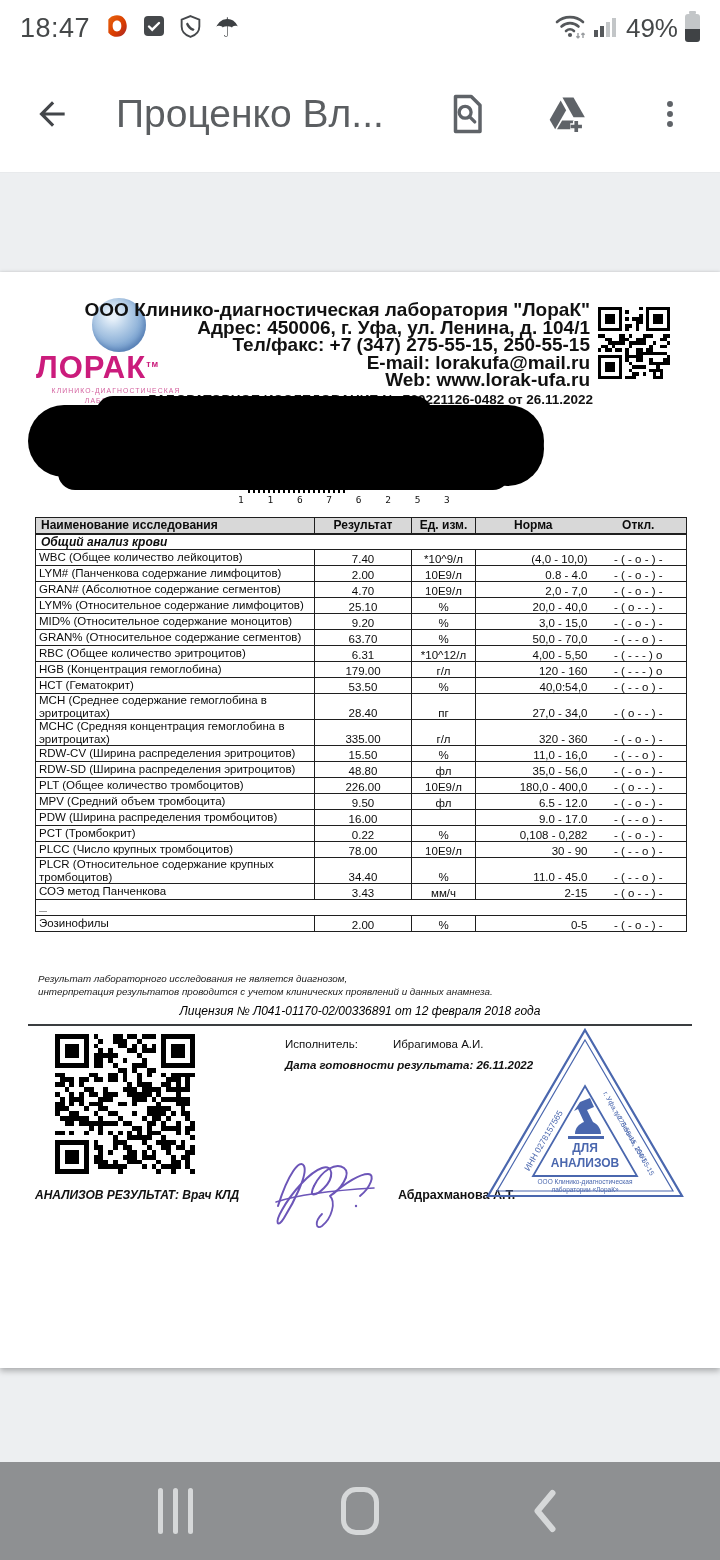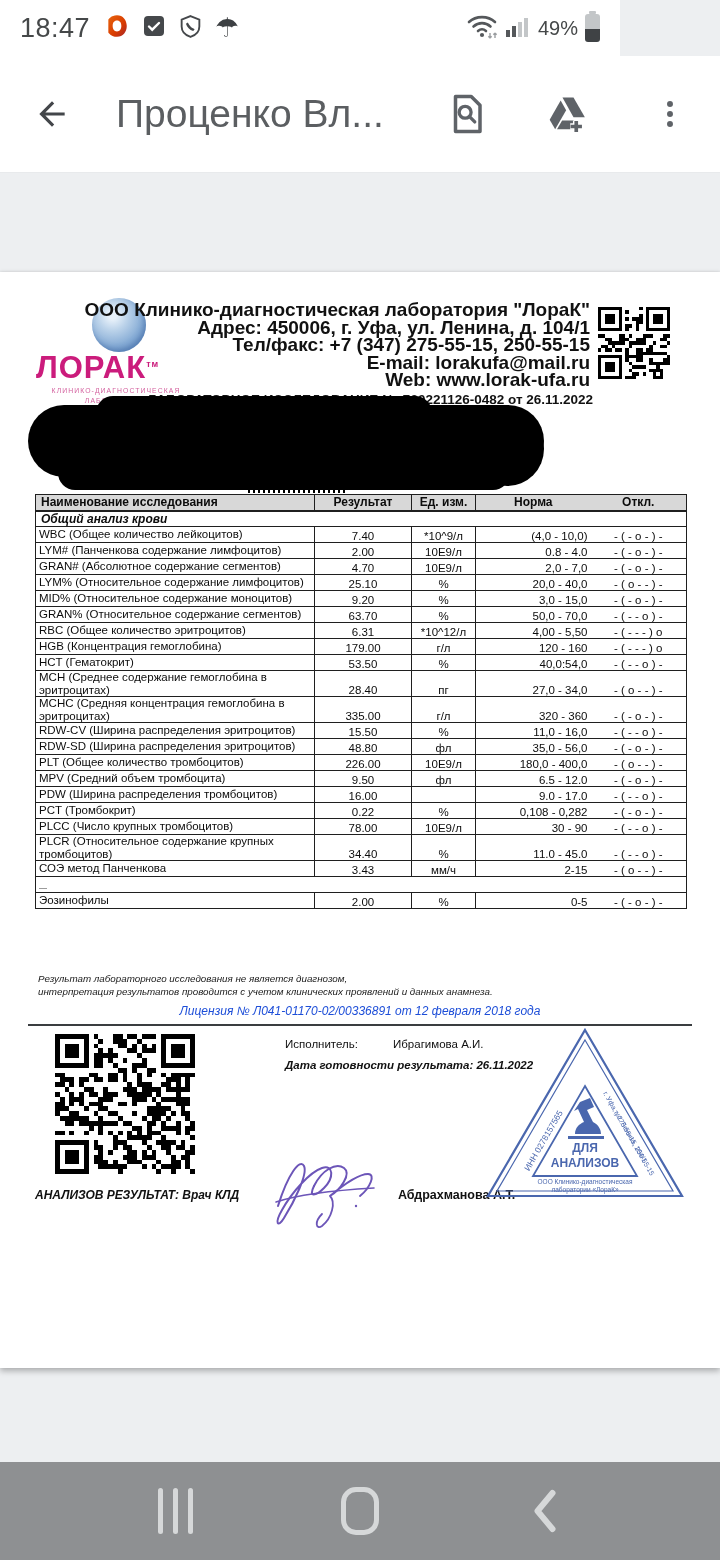--- a/index.html
+++ b/index.html
@@ -1,25 +1,25 @@
 <!DOCTYPE html>
 <html><head>
 <meta charset="utf-8">
 <style>
   * { margin:0; padding:0; box-sizing:border-box; }
   body { background:#444; font-family:"Liberation Sans", sans-serif; }
   .screen { position:relative; width:720px; height:1560px; background:#edeff1; overflow:hidden; margin:0 auto; }
 
   
-  .status-bar { position:absolute; top:0; left:0; width:620px; height:56px; background:#fff;
+  .status-bar { position:absolute; top:0; left:0; width:720px; height:56px; background:#fff;
     display:flex; align-items:center; padding:12px 20px; color:#3d4043; }
   .sb-time { font-size:27px; color:#454849; margin-right:14px; letter-spacing:0.5px; }
   .sb-notifs { display:flex; align-items:center; gap:12px; }
   .sb-right { margin-left:auto; display:flex; align-items:center; gap:7px; }
-  .sb-pct { font-size:20px; color:#454849; }
+  .sb-pct { font-size:26px; color:#454849; }
   .umbrella { font-size:27px; color:#3d4043; line-height:1; }
   .battery { width:15px; height:28px; border-radius:3px; background:linear-gradient(to bottom,#c3c6c8 0 52%,#3f4245 52% 100%); position:relative; }
   .battery:before { content:""; position:absolute; top:-3px; left:4px; width:7px; height:3px; background:#c3c6c8; border-radius:1px; }
 
   
   .app-bar { position:absolute; top:56px; left:0; width:720px; height:117px; background:#fff;
     display:flex; align-items:center; padding:0 28px; border-bottom:1px solid #e8eaec; }
   .ab-back { width:48px; height:48px; display:flex; align-items:center; justify-content:center; cursor:pointer; }
   .ab-title { font-size:39px; color:#5b5e61; margin-left:40px; white-space:nowrap; overflow:hidden; max-width:300px; }
   .ab-actions { margin-left:auto; display:flex; align-items:center; gap:58px; }
@@ -39,42 +39,42 @@
   .logo-sub { left:26px; top:114px; width:180px; text-align:center; font-size:6.8px; color:#d4619f; letter-spacing:1.1px; line-height:10px; }
   .qr1 { left:598px; top:33px; }
   .report-title { left:90px; top:120px; width:560px; text-align:center; font-weight:bold; font-size:13.5px; color:#111; }
 
   .blob { background:#000; border-radius:40px; }
   .barcode-bits { left:248px; top:211px; width:100px; height:10px;
     background:repeating-linear-gradient(90deg,#000 0 2px,transparent 2px 5px); }
   .barcode-digits { left:238px; top:222px; font-size:9.5px; letter-spacing:9px; color:#111; font-family:"DejaVu Sans Mono", monospace; }
 
   
-  table.results { position:absolute; left:35px; top:222px; width:651px; border-collapse:collapse;
+  table.results { position:absolute; left:35px; top:245px; width:651px; border-collapse:collapse;
     table-layout:fixed; font-size:11.5px; color:#0c0c0c; }
   table.results td, table.results th { border:1px solid #1f1f1f; overflow:hidden; padding:0 3px; }
   table.results tr { height:16px; }
   tr.hdr { height:21px; }
   tr.hdr th { background:#d8d8d8; font-size:12px; border-bottom:2px solid #1f1f1f; }
   tr.hdr th:first-child { text-align:left; padding-left:5px; }
   tr.section { height:15px; }
   tr.section td { font-style:italic; font-weight:bold; font-size:12px; padding-left:5px; }
   tr.double { height:30px; }
   tr.spacer { height:13px; }
   tr.spacer td { font-size:8px; color:#333; vertical-align:bottom; }
   td.c-name { text-align:left; padding-left:5px; vertical-align:middle; line-height:12.5px; }
   td.c-res, td.c-unit { text-align:center; vertical-align:bottom; padding-bottom:2px; }
   td.c-norm { text-align:right; padding-left:4px; vertical-align:bottom; padding-bottom:2px; border-right:hidden !important; }
   td.c-dev { text-align:center; vertical-align:bottom; padding-bottom:2px; border-left:hidden !important; white-space:pre; }
   th.h-norm { border-right:hidden !important; }
   th.h-dev { border-left:hidden !important; }
 
   
   .disc { left:38px; font-size:9.8px; font-style:italic; color:#1a1a1a; }
-  .license { left:0; top:732px; width:720px; text-align:center; font-style:italic; font-size:12px; color:#1d4ed8; }
+  .license { left:0; top:732px; width:720px; text-align:center; font-style:italic; font-size:12px; color:#000000; }
   .rule { left:28px; top:752px; width:664px; height:2px; background:#3a3d40; }
   .qr2 { left:55px; top:762px; }
   .exec-label { left:285px; top:766px; font-size:11.5px; color:#111; }
   .exec-name { left:393px; top:766px; font-size:11.5px; color:#111; }
   .ready-date { left:285px; top:787px; font-size:11.5px; font-weight:bold; font-style:italic; color:#111; }
   .final-result { left:35px; top:916px; font-size:12px; font-weight:bold; font-style:italic; color:#111; }
   .doctor-name { left:398px; top:916px; font-size:12.5px; font-weight:bold; color:#111; }
 
   
   .nav-bar { position:absolute; left:0; top:1462px; width:720px; height:98px; background:#8e9092;

